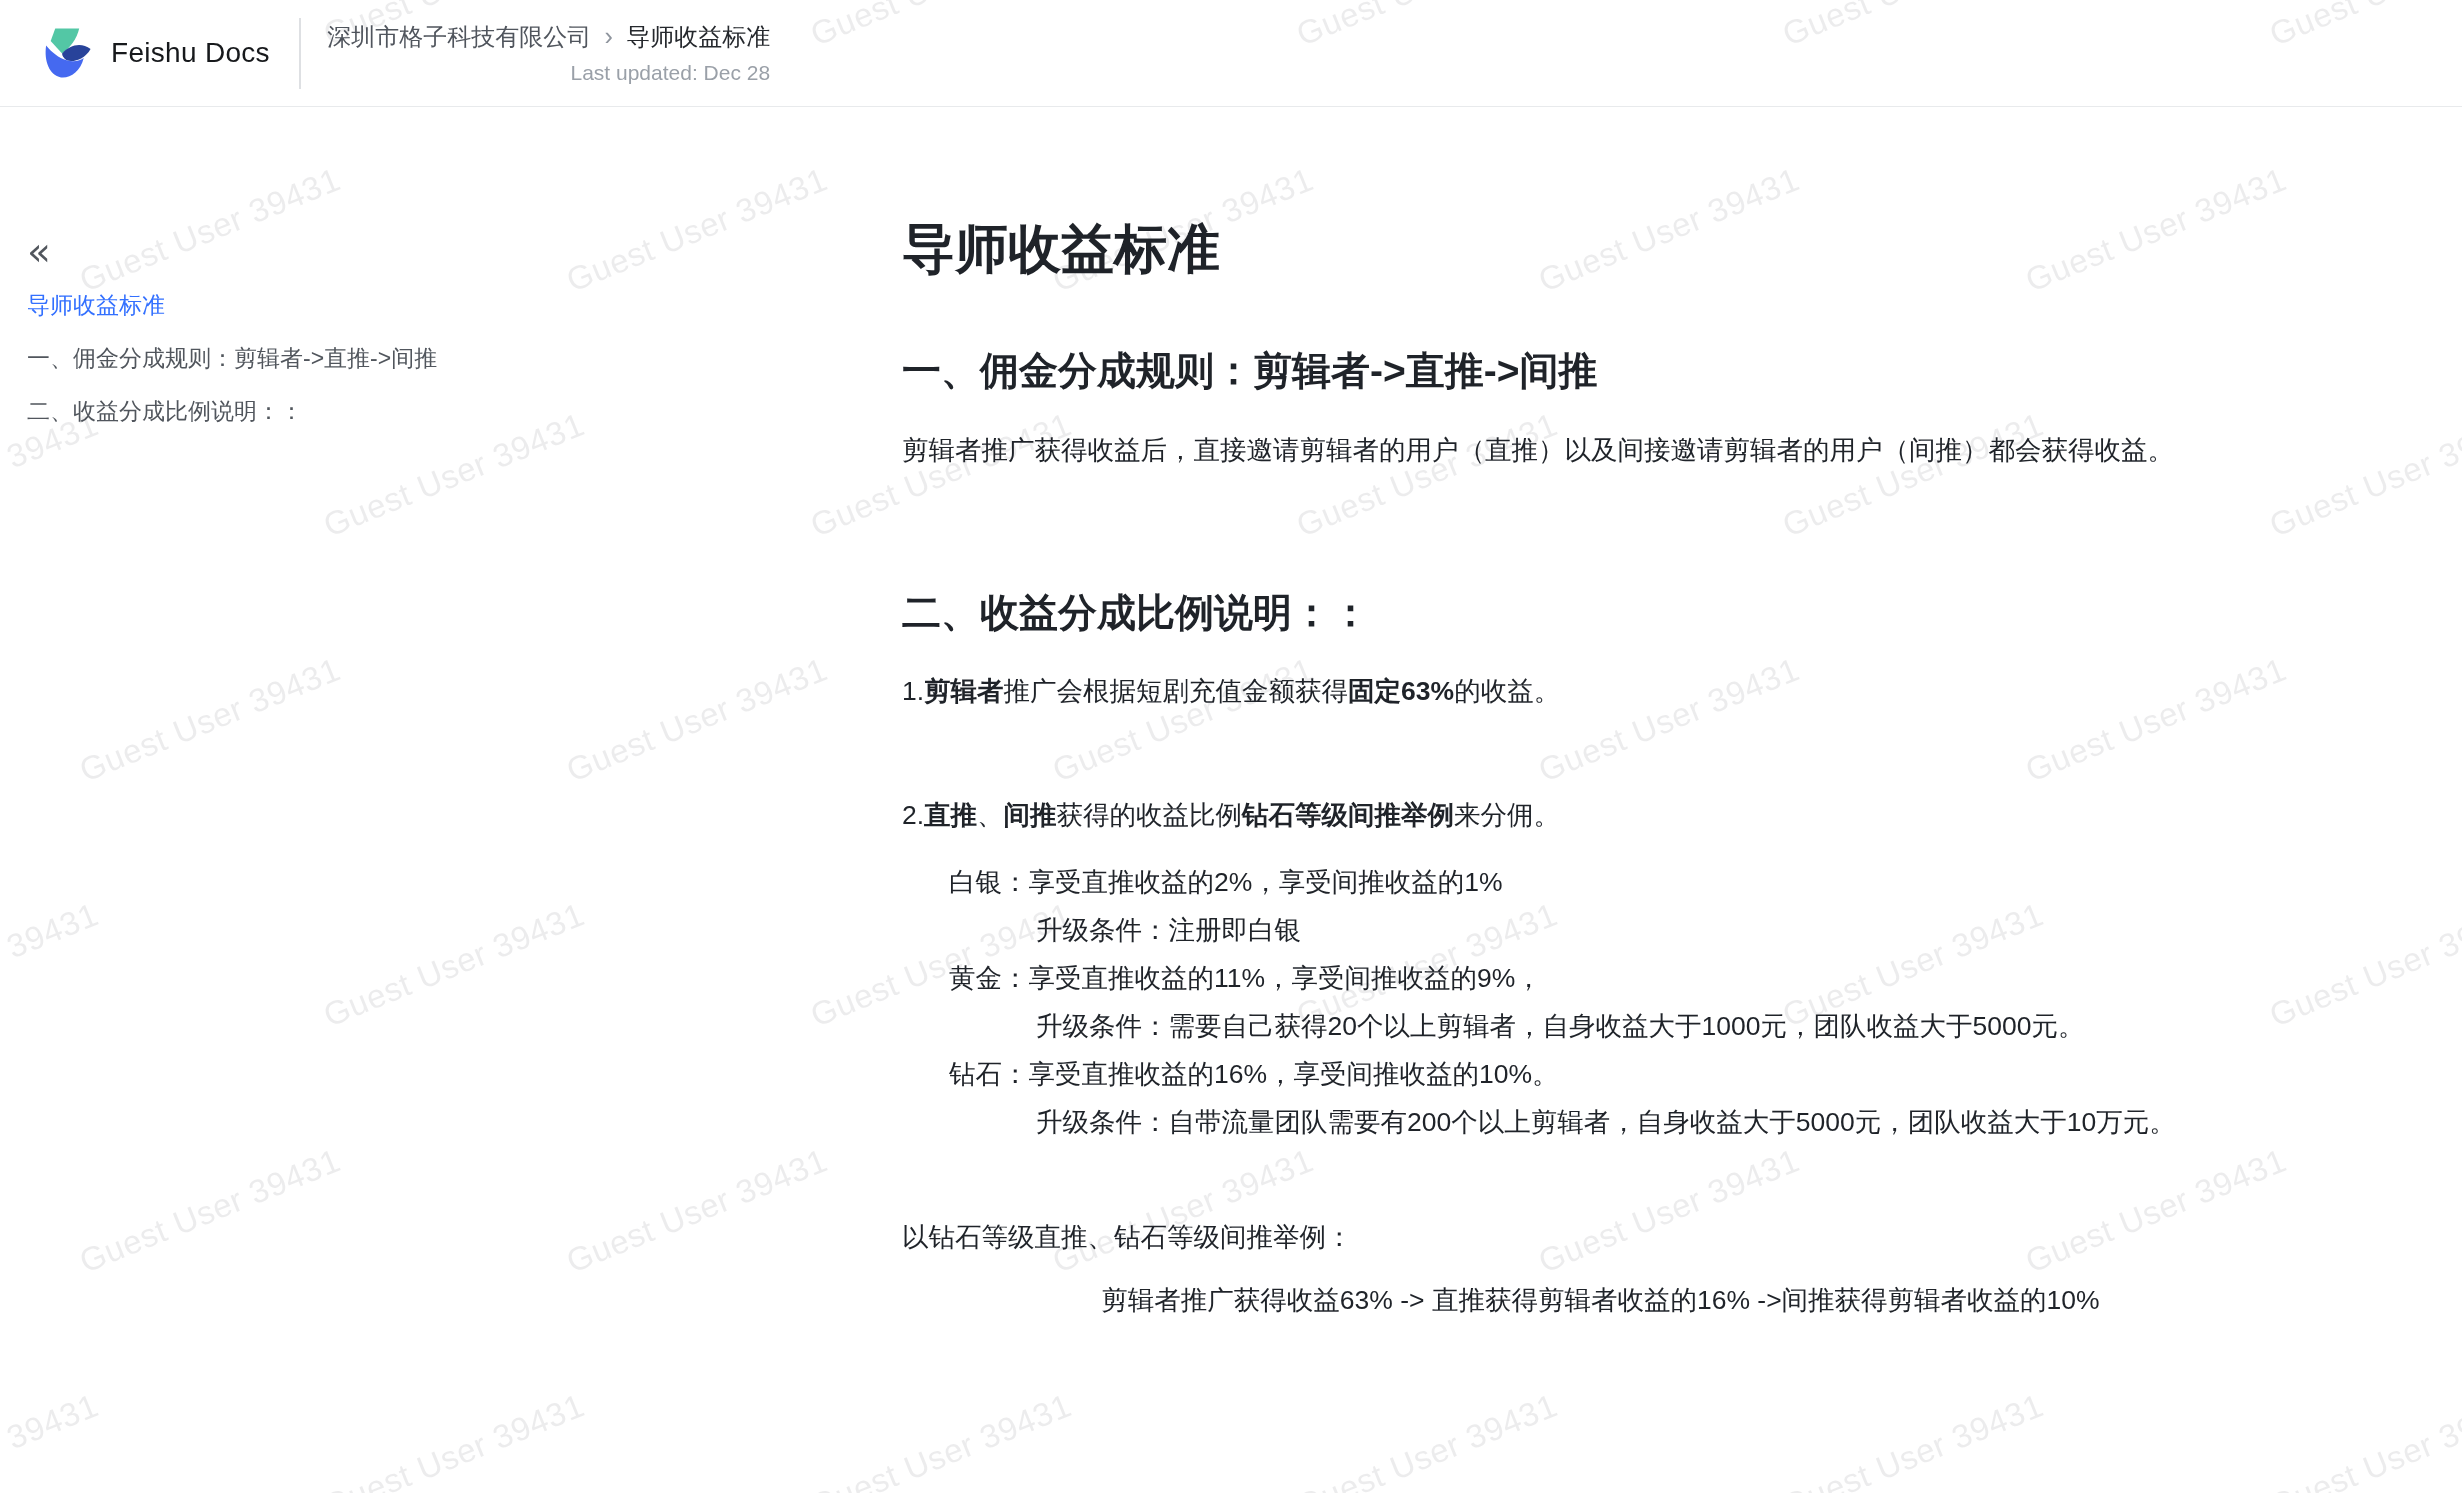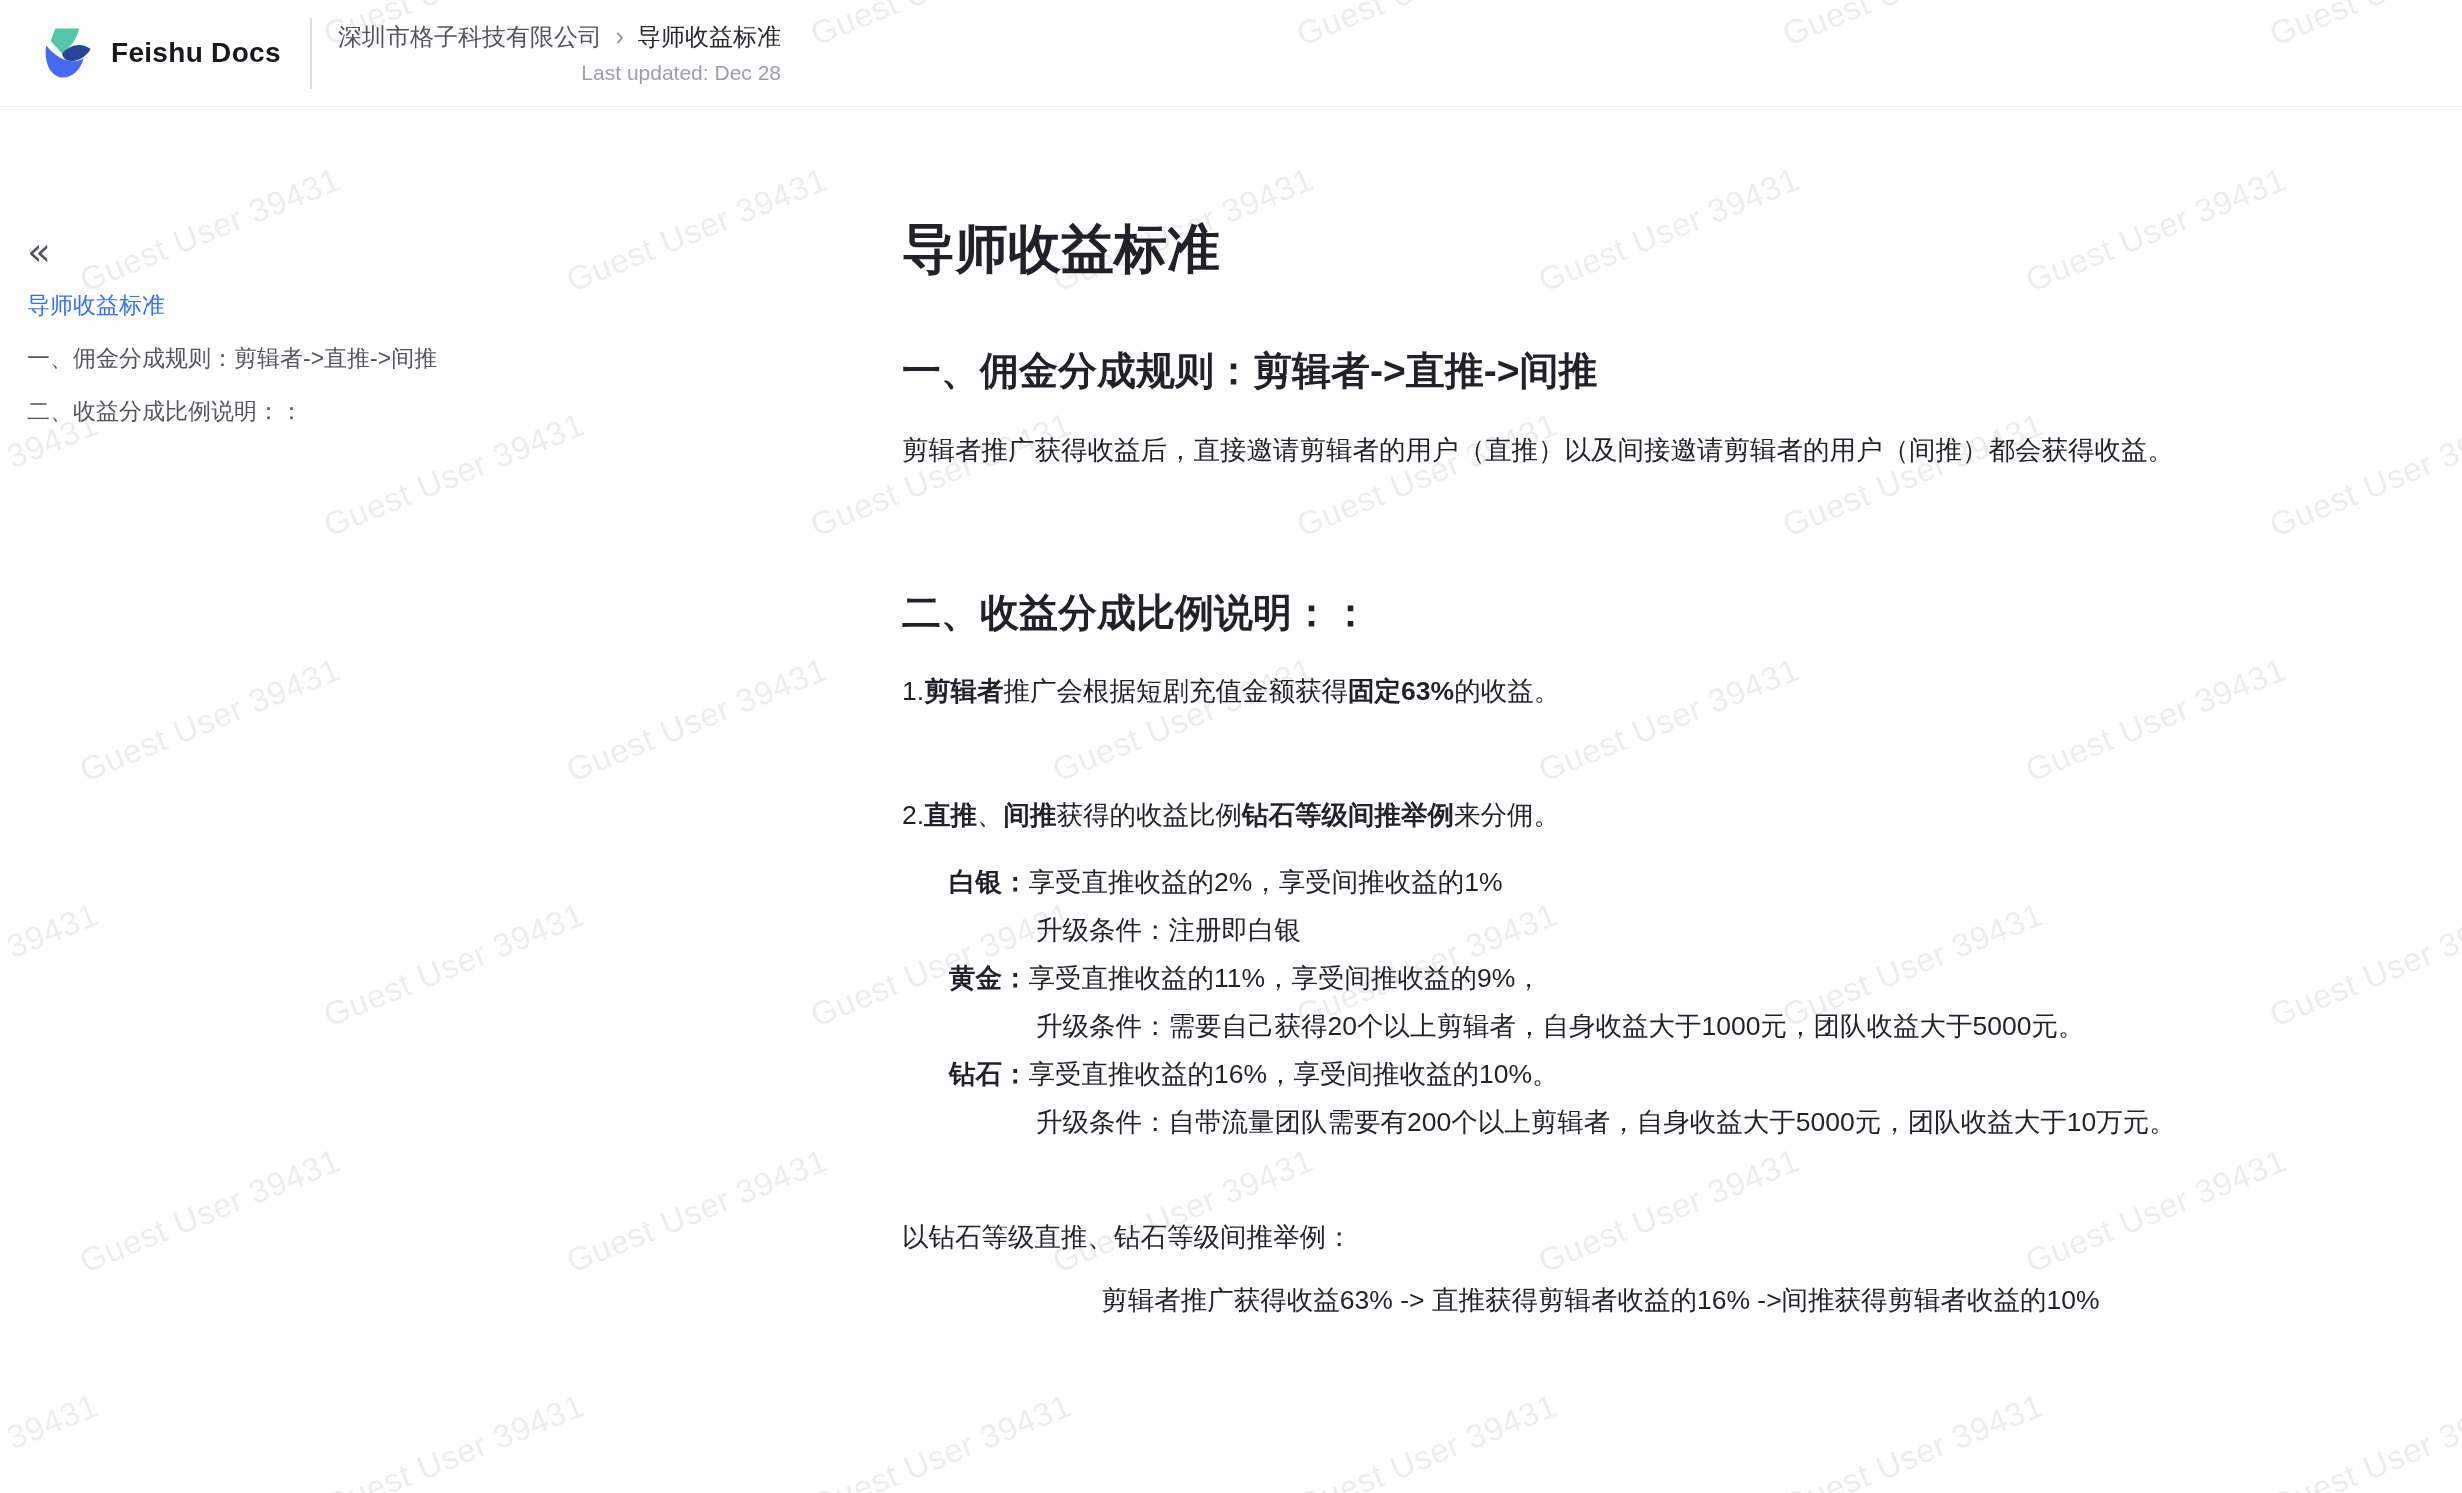--- a/index.html
+++ b/index.html
@@ -9,21 +9,21 @@
     font-family:"Liberation Sans","DejaVu Sans",sans-serif;
     color:#1f2329;
   }
   
   .header {
     height:107px; width:100%; background:#fff;
     border-bottom:1.8px solid #e8eaec;
     display:flex; align-items:center; position:relative; z-index:2;
   }
   .logo { width:57px; height:57px; margin-left:37px; flex:0 0 auto; }
-  .brand { font-size:28px; font-weight:700; color:#17191c; margin-left:17px; letter-spacing:0.3px; }
+  .brand { font-size:28px; font-weight:400; color:#17191c; margin-left:17px; letter-spacing:0.3px; }
   .hdr-divider { width:1.8px; height:71px; background:#dee0e3; margin:0 26.5px 0 29px; }
   .bc-block { display:flex; flex-direction:column; justify-content:center;text-align:right; }
   .bc-row { display:flex; align-items:center; font-size:24px; }
   .bc-org { color:#50555d; }
   .bc-sep { color:#8f959e; margin:0 13.3px; font-size:25px; }
   .bc-current { color:#25282d; }
   .bc-updated { font-size:21px; color:#9aa0a8; margin-top:8.4px; }
   
   .body-row { display:flex; width:100%; height:1387px; position:relative; z-index:1; }
   aside {
@@ -45,21 +45,21 @@
   .h2 { font-size:39px; font-weight:700; line-height:50px; color:#1f2329; }
   .h2-1 { margin-top:63px; }
   .h2-2 { margin-top:118px; }
   .para { font-size:26.5px; line-height:39px; }
   .p1 { margin-top:35px; }
   .oli { font-size:26.5px; line-height:39px; }
   .oli-1 { margin-top:34px; }
   .oli-2 { margin-top:85px; }
   .b { font-weight:700; }
   .levels { margin-top:23px; font-size:26.5px; line-height:48px; padding-left:47px; }
-  .lvl-name { font-weight:700; }
+  .lvl-name { font-weight:400; }
   .lvl-cond { padding-left:87px; }
   .example-intro { margin-top:72px; }
   .example-line { margin-top:24px;text-align:center; }
   
   .wm-layer {
     position:absolute; inset:0; overflow:hidden; pointer-events:none; z-index:5;
   }
   .wm {
     position:absolute; font-size:33px; color:rgba(31,35,41,0.085);
     white-space:nowrap; transform:translate(-50%,-50%) rotate(-22deg);

